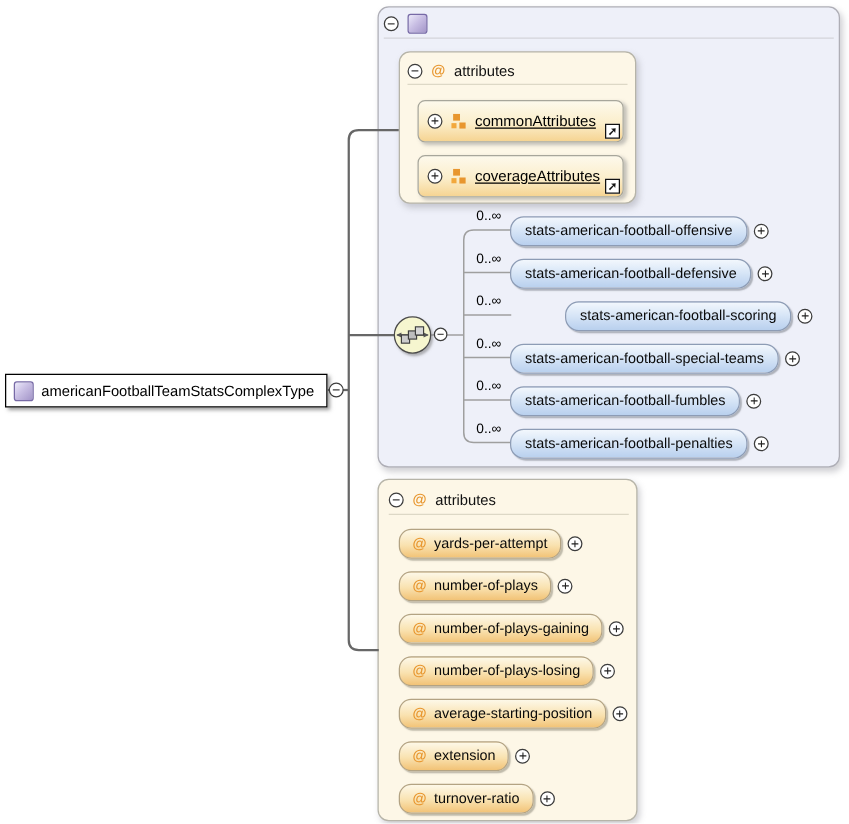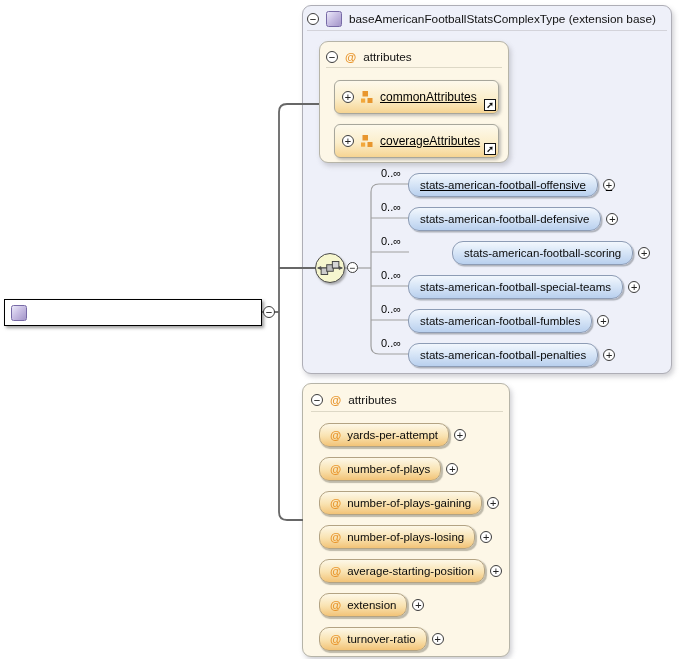--- a/index.html
+++ b/index.html
@@ -60,21 +60,20 @@
 </head>
 <body>
 
 <div id="stage">
 
   <div class="panel panel-lav layer1" style="left:302px;top:5px;width:370px;height:369px;">
     <div class="divider" style="left:4px;top:24px;width:360px;"></div>
     <div class="hdr" style="left:4px;top:4px;">
       <div class="circle">−</div>
       <div class="type-icon"></div>
-      <span class="ttl">baseAmericanFootballStatsComplexType (extension base)</span>
     </div>
 
     <div class="panel panel-cream" style="left:16px;top:35px;width:190px;height:122px;">
       <div class="divider cream" style="left:6px;top:25px;width:176px;"></div>
       <div class="hdr" style="left:6px;top:6px;">
         <div class="circle">−</div>
         <span class="at">@</span>
         <span class="ttl">attributes</span>
       </div>
 
@@ -176,37 +175,38 @@
       <path d="M409 184 H379 Q371 184 371 192 V346 Q371 354 379 354 H409"></path>
       <path d="M371 218 H409"></path>
       <path d="M371 252 H409"></path>
       <path d="M371 286 H409"></path>
       <path d="M371 320 H409"></path>
     </g>
   </svg>
 
   <div class="type-box layer3">
     <div class="type-icon"></div>
+    <span class="lbl">americanFootballTeamStatsComplexType</span>
   </div>
   <div class="circle layer3" style="position:absolute;left:263px;top:306px;">−</div>
 
   <div class="seq layer3">
     <svg width="28" height="28" viewBox="0 0 30 30">
       <path d="M2 15 H28" stroke="#555" stroke-width="1.3" fill="none"></path>
       <path d="M1 15 l4.5 -2.2 v4.4 z" fill="#555"></path>
       <path d="M29 15 l-4.5 -2.2 v4.4 z" fill="#555"></path>
       <rect x="5.5" y="15" width="7" height="7" fill="#cccccc" stroke="#3f3f3f"></rect>
       <rect x="11.5" y="11.5" width="7" height="7" fill="#bdbdbd" stroke="#3f3f3f"></rect>
       <rect x="17.5" y="8" width="7" height="7" fill="#d6d6d6" stroke="#3f3f3f"></rect>
     </svg>
   </div>
   <div class="circle layer3" style="position:absolute;left:347px;top:262px;width:11px;height:11px;font-size:9.5px;">−</div>
 
   <div class="el-card layer3" style="top:167px;">0..∞</div>
-  <div class="el-row layer3" style="top:173px;text-decoration:underline;">
+  <div class="el-row layer3" style="top:173px;">
     <div class="pill-blue">
       <span>stats-american-football-offensive</span>
     </div>
     <div class="circle">+</div>
   </div>
 
   <div class="el-card layer3" style="top:201px;">0..∞</div>
   <div class="el-row layer3" style="top:207px;">
     <div class="pill-blue">
       <span>stats-american-football-defensive</span>

